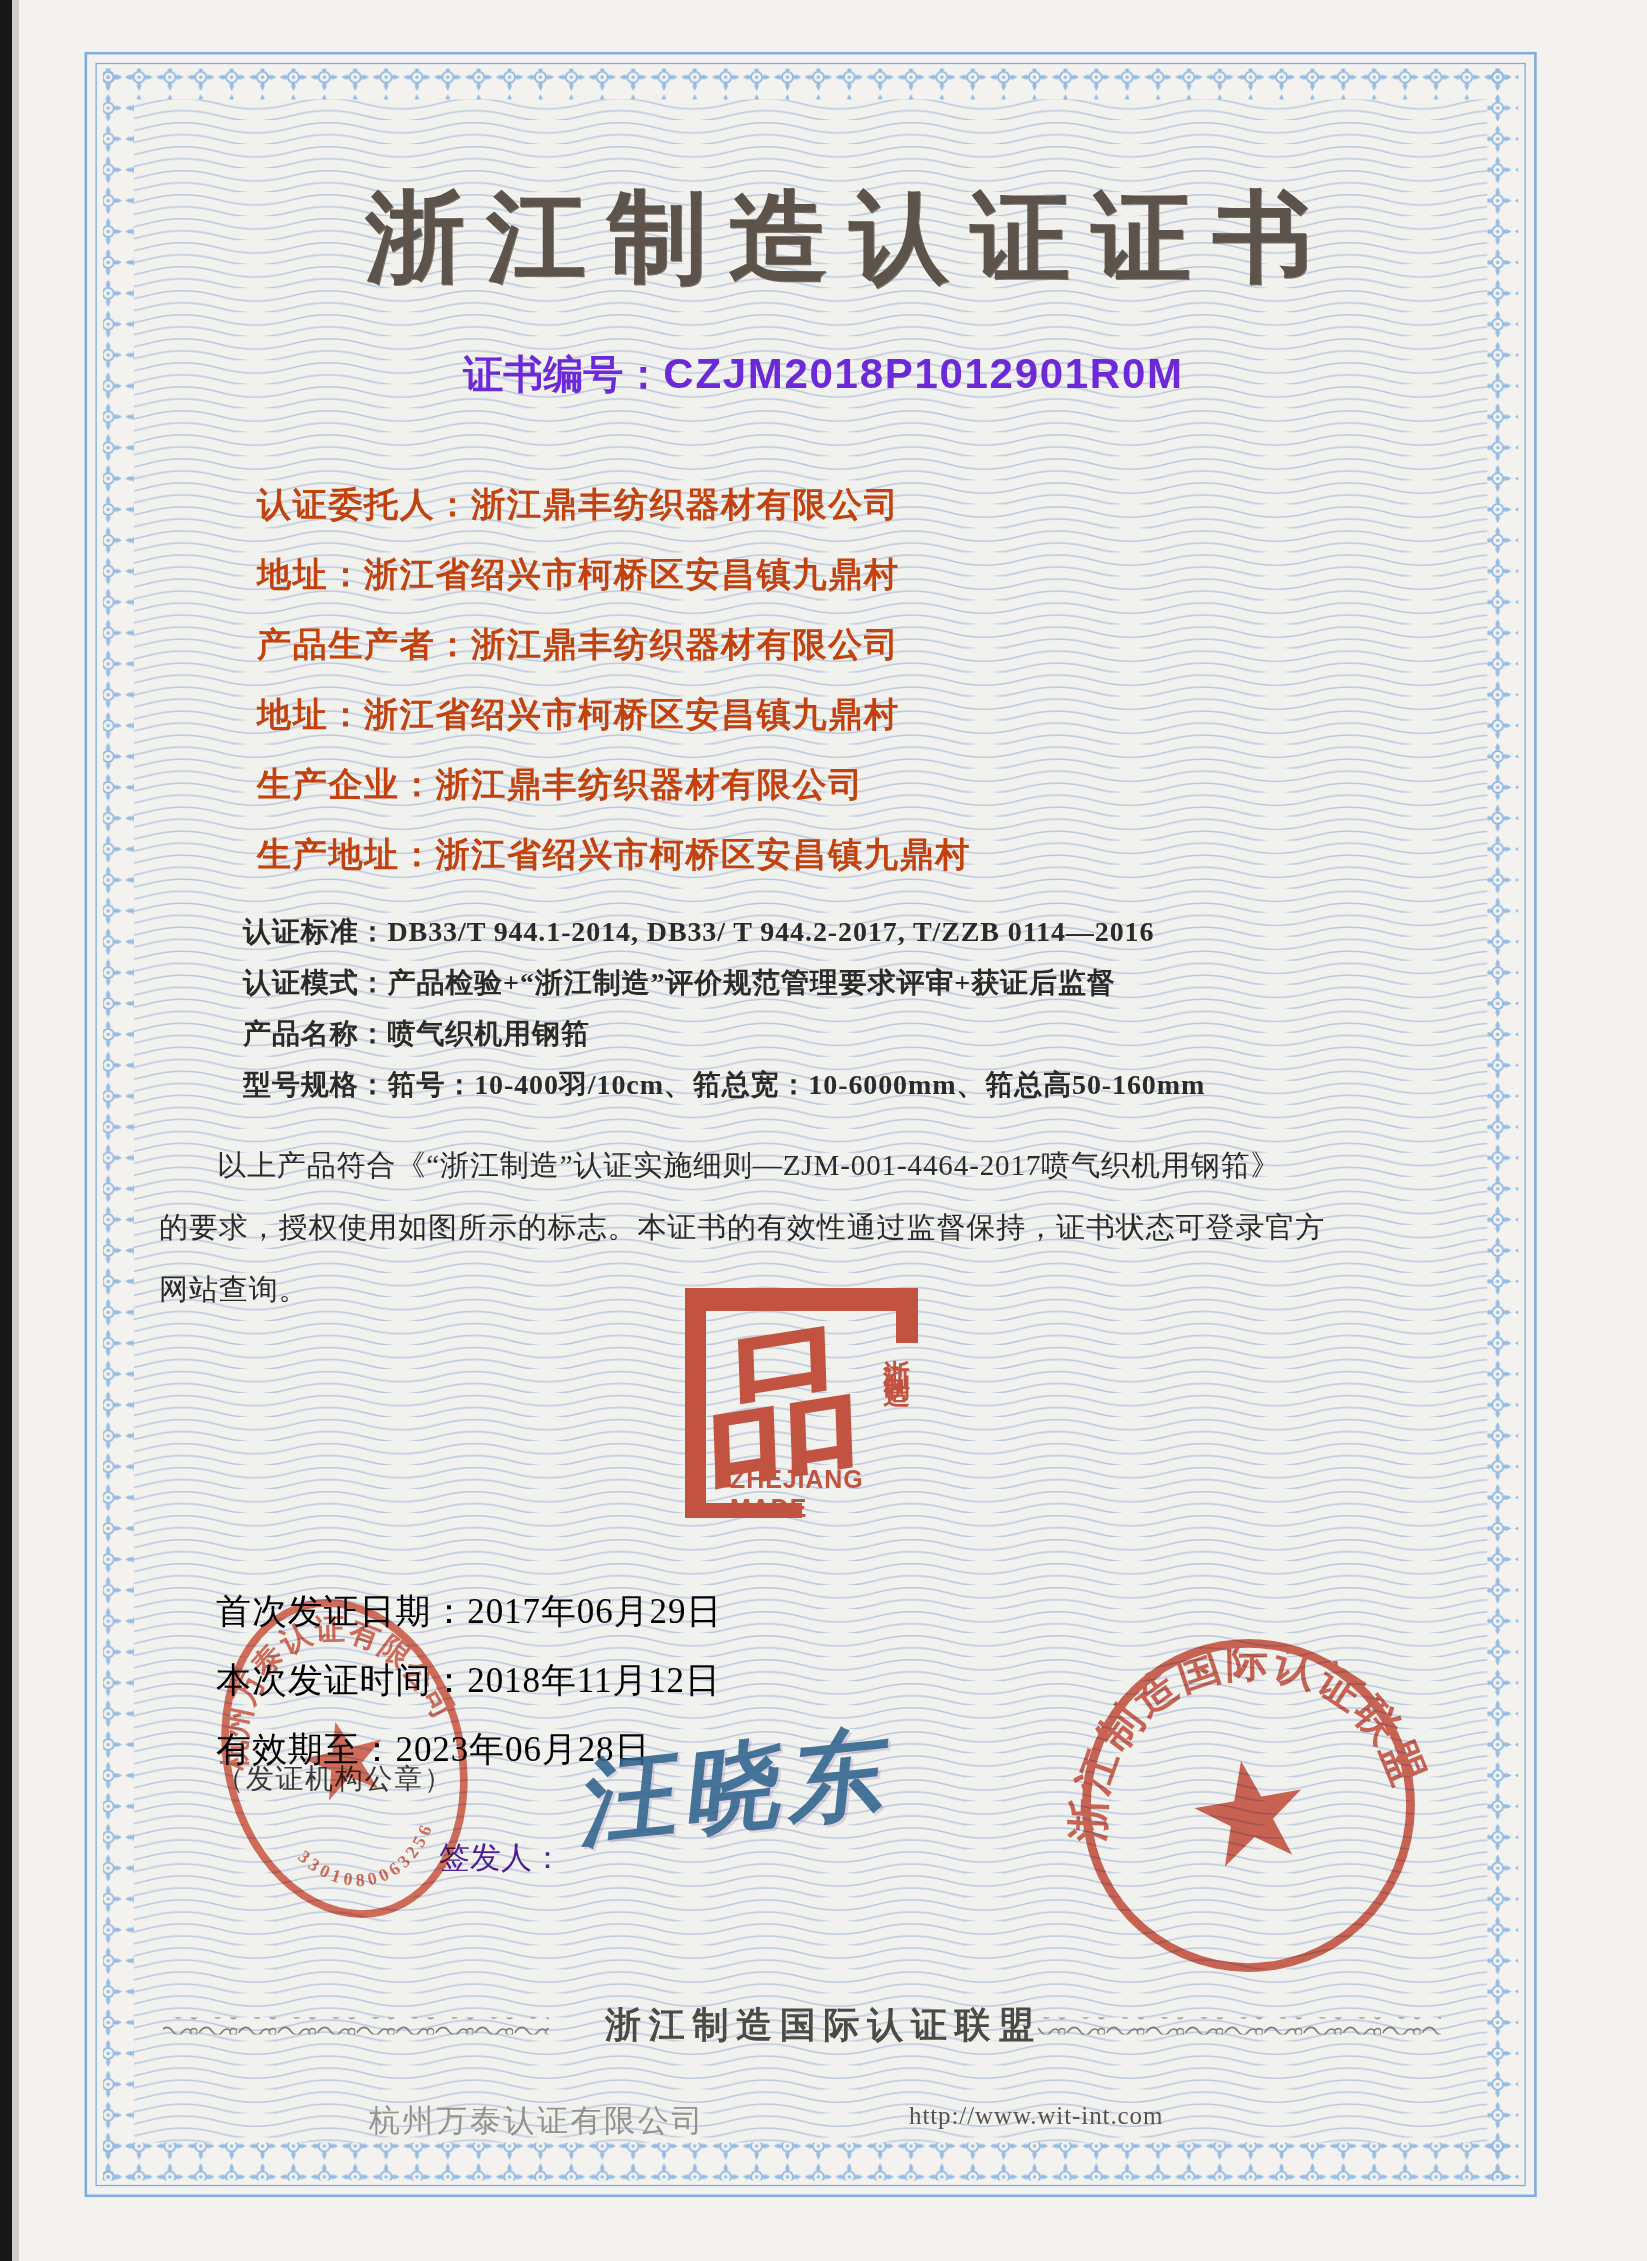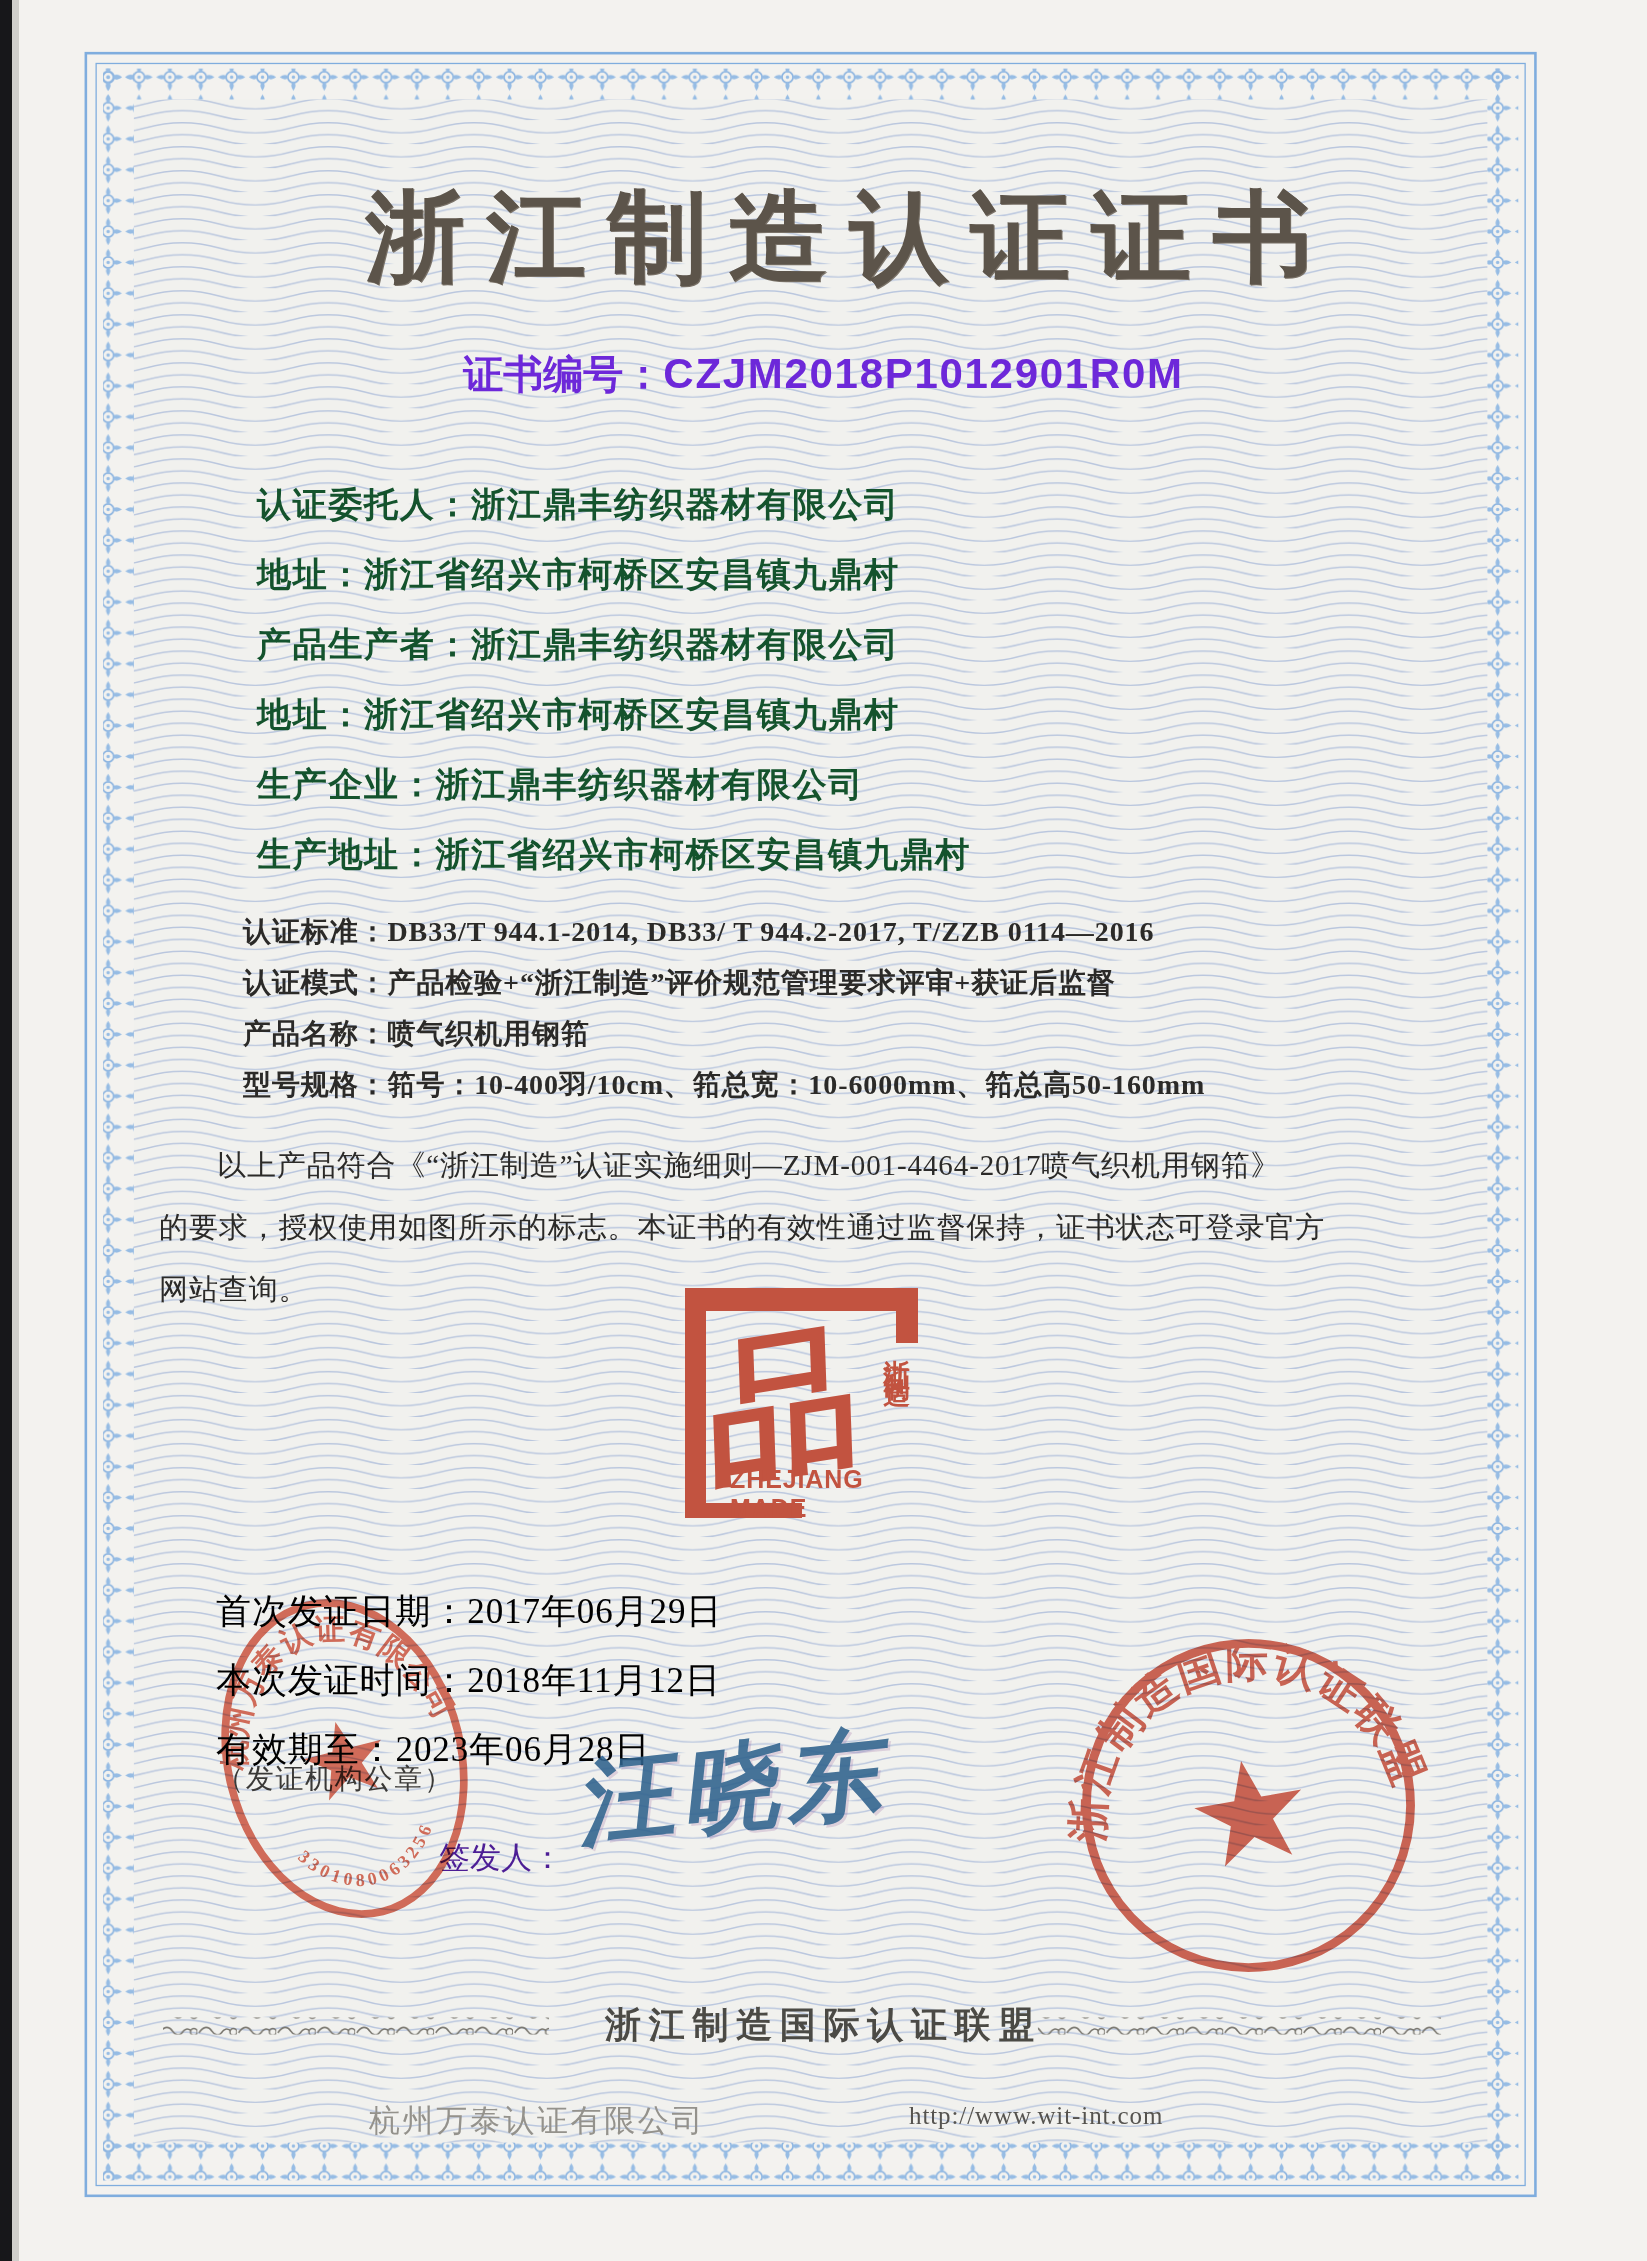--- a/index.html
+++ b/index.html
@@ -8,21 +8,21 @@
   .scan-edge{position:absolute;left:0;top:0;width:12px;height:100%;background:#17171a;}
   .scan-edge2{position:absolute;left:12px;top:0;width:6.9px;height:100%;background:#cfcecb;}
   .bg-svg{position:absolute;left:0;top:0;z-index:0;}
   .abs{position:absolute;}
   .title{left:0;top:172px;width:100%;text-align:center;font-size:99px;font-weight:bold;
          color:#5c544a;letter-spacing:22px;z-index:2;text-shadow:0.9px 0.9px 0 #7a7268;padding-left:26px;}
   .certline{left:0;top:347px;width:100%;text-align:center;z-index:2;color:#6d28d9;}
   .certline .lbl{font-size:40px;font-weight:bold;}
   .certline .num{font-family:"Liberation Sans",sans-serif;font-size:42px;font-weight:bold;letter-spacing:1.7px;}
   .info-block{left:257px;top:470px;width:1235px;z-index:2;}
-  .info-row{height:70px;line-height:70px;font-size:34px;font-weight:bold;color:#14532d;letter-spacing:1.7px;}
+  .info-row{height:70px;line-height:70px;font-size:34px;font-weight:bold;color:#c2410c;letter-spacing:1.7px;}
   .detail-block{left:243px;top:906px;width:1270px;z-index:2;}
   .detail-row{height:51px;line-height:51px;font-size:28px;font-weight:bold;color:#2b2a28;letter-spacing:0.9px;}
   .statement{left:159px;top:1134px;width:1338px;z-index:2;font-size:29px;line-height:62px;
              color:#2b2a28;letter-spacing:0.9px;}
   .statement .l1{text-indent:2em;}
   .logo{left:685px;top:1288px;width:233px;height:230px;z-index:2;color:#c25340;}
   .logo .bar{position:absolute;background:#c25340;}
   .logo .bar-top{left:0;top:0;width:233px;height:23px;}
   .logo .bar-stub{right:0;top:0;width:22px;height:55px;}
   .logo .bar-left{left:0;top:0;width:20.6px;height:225px;}

